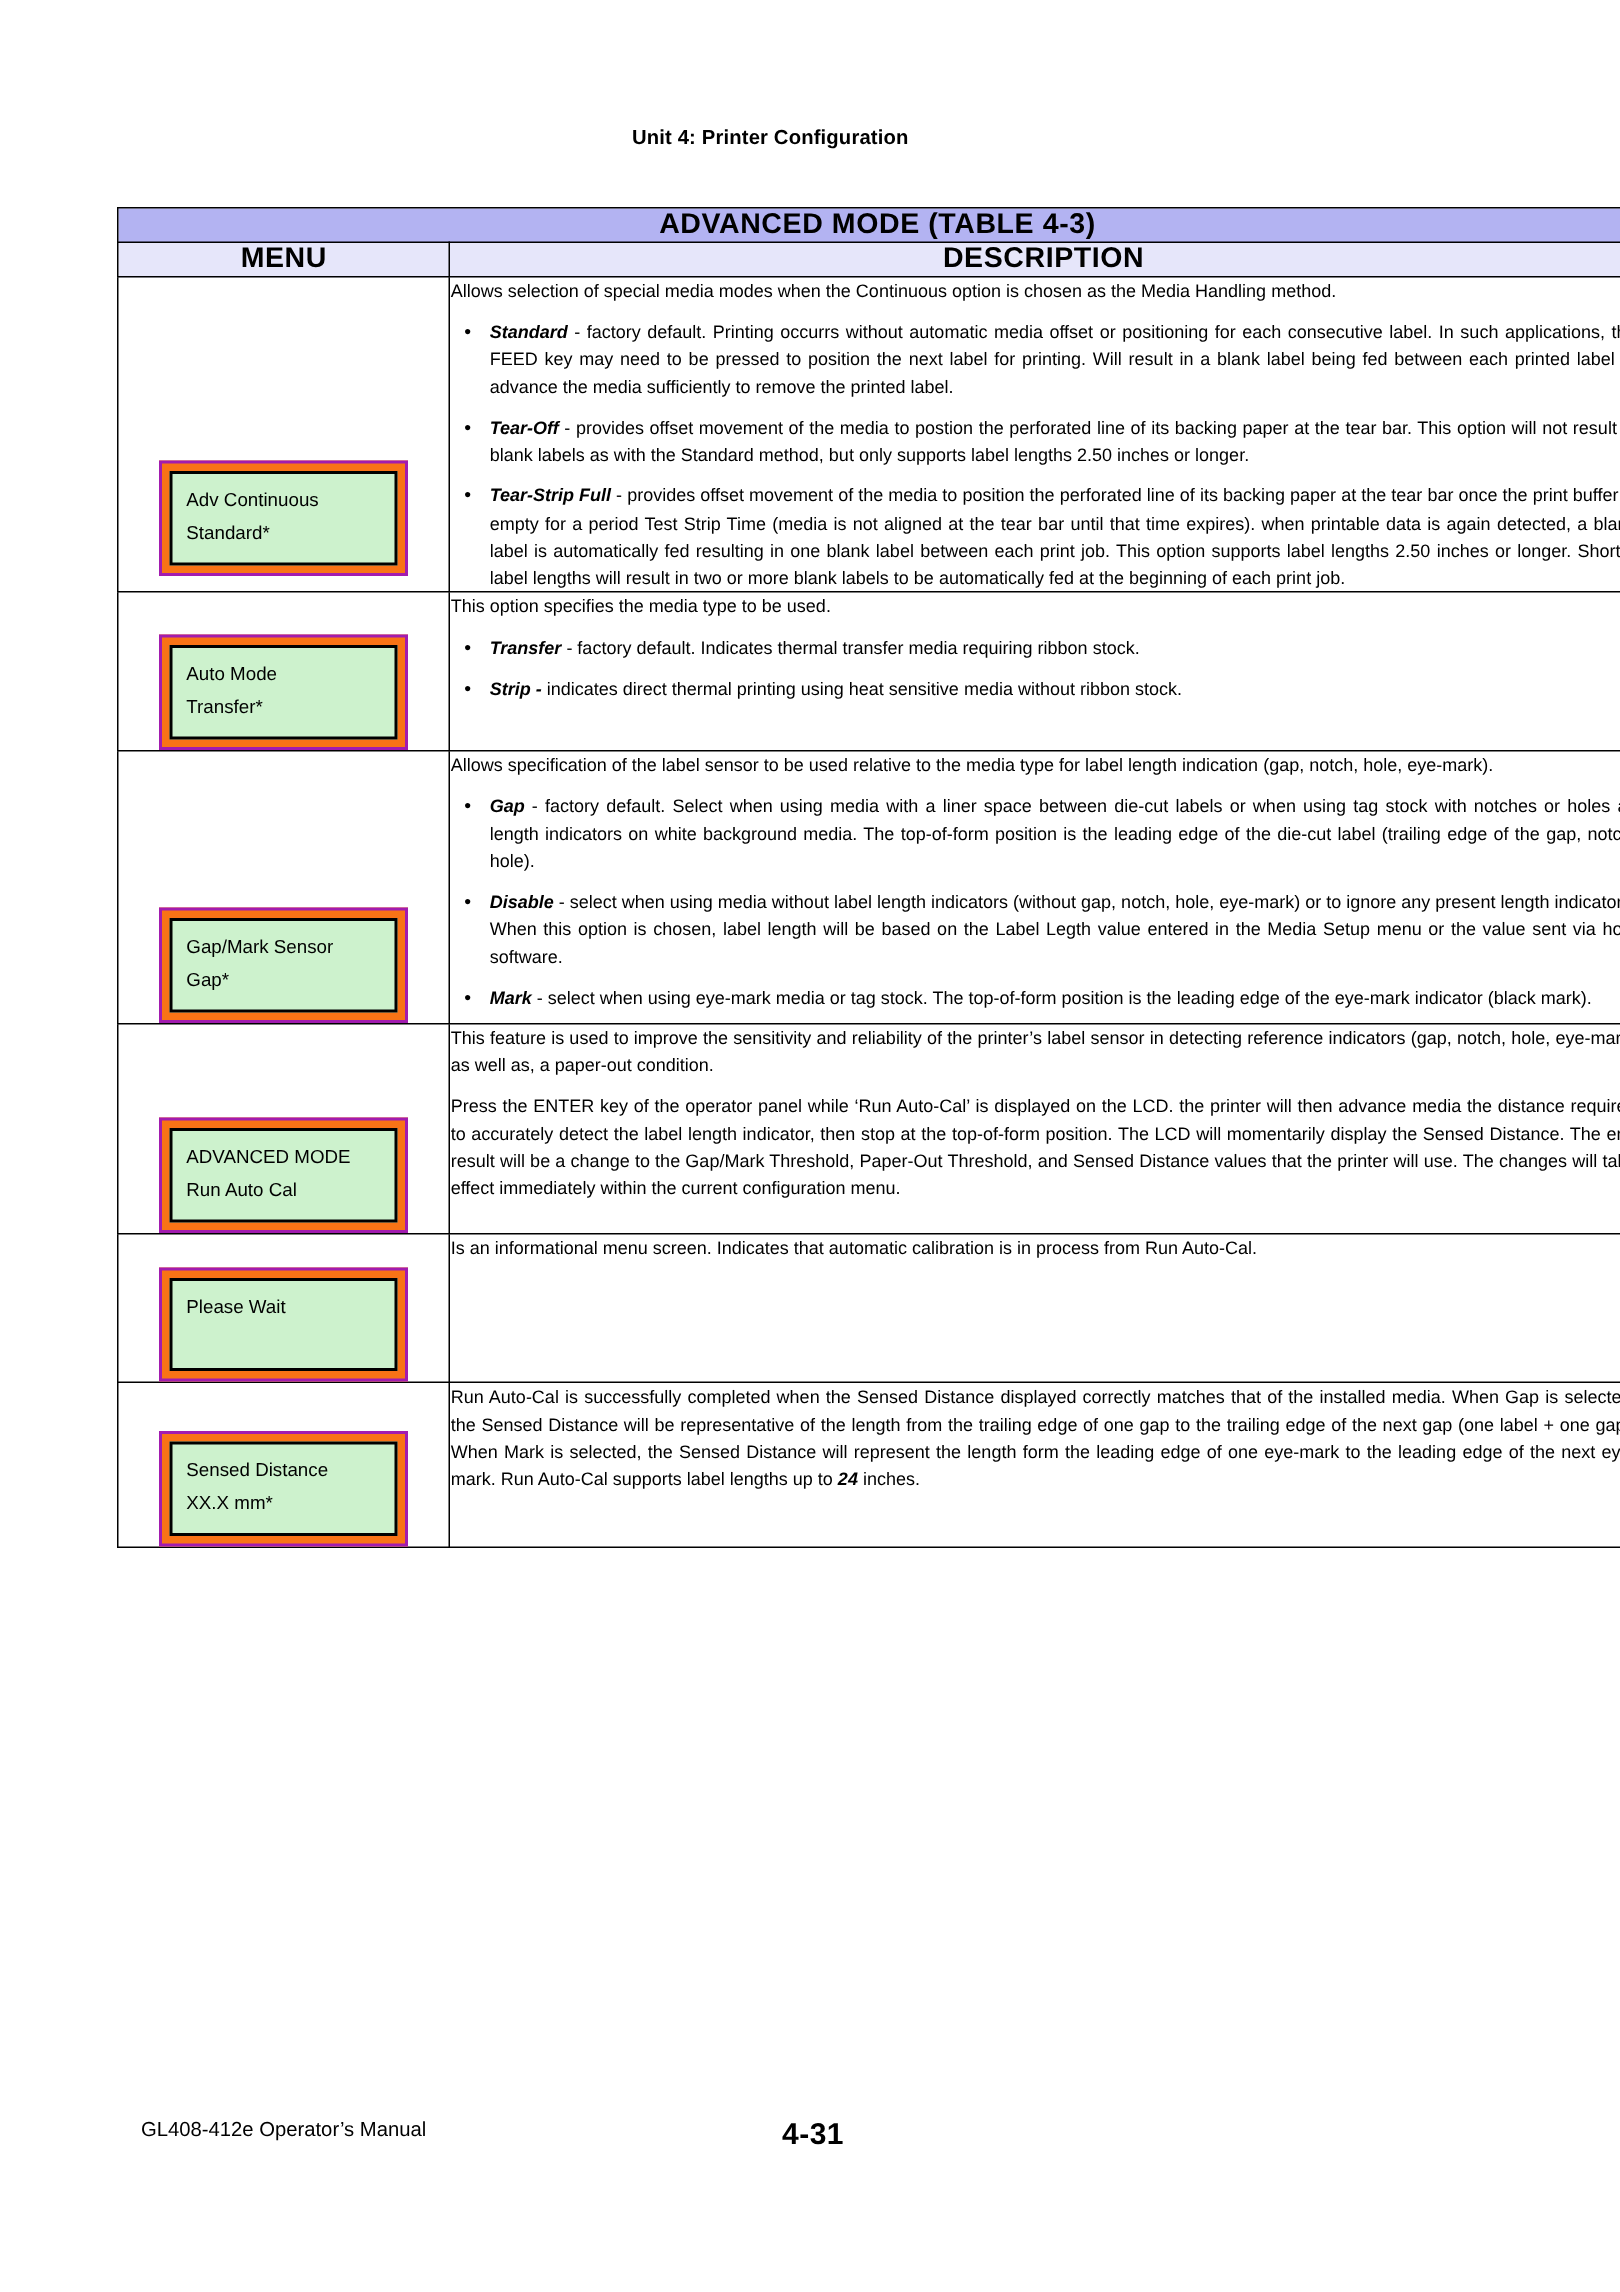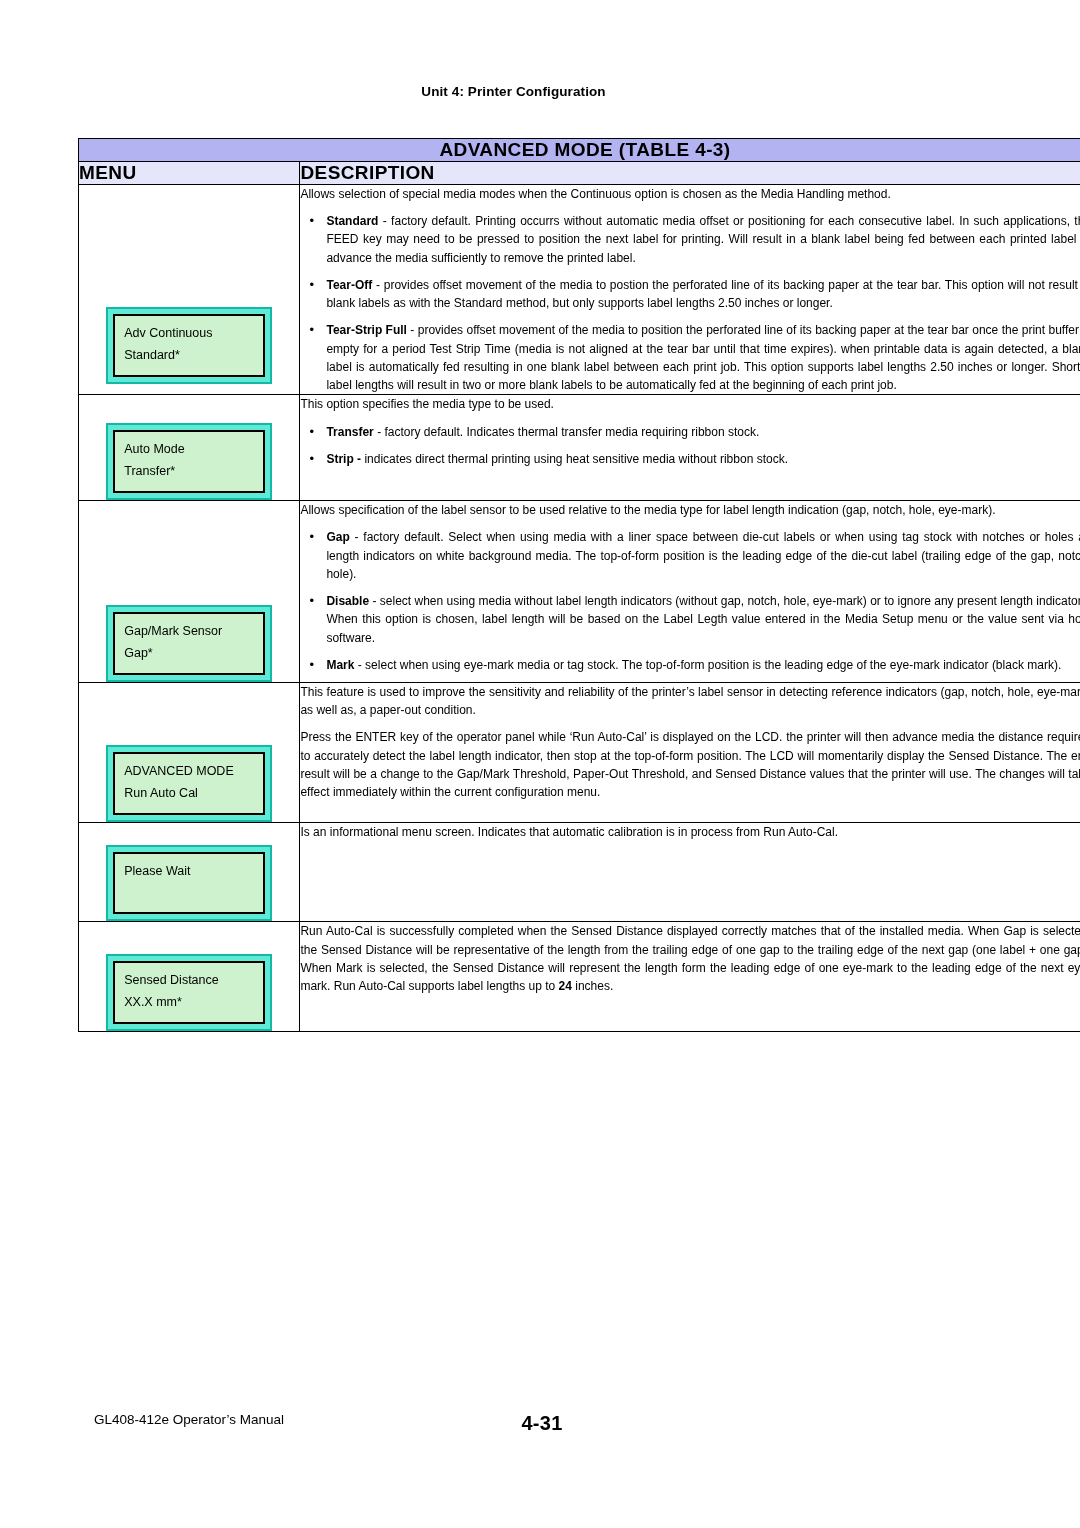--- a/index.html
+++ b/index.html
@@ -56,36 +56,37 @@
     border: 2px solid #4a4a70;
     text-align: center;
     font-size: 19px;
     font-weight: bold;
     letter-spacing: 0.4px;
     padding: 9px 0 10px 0;
   }
   .head-row td {
     background: #e6e6fa;
     border: 1px solid #000000;
+    text-align: center;
     font-size: 19px;
     font-weight: bold;
     letter-spacing: 0.4px;
     padding: 8px 0 9px 0;
   }
   .col-menu { width: 202px; }
   .col-desc { width: 722px; }
 
   
   td.menu-cell {
     position: relative;
     padding: 0;
   }
   .lcd-outer {
-    border: 2px solid #14b8a6;
-    background: #5eead4;
+    border: 2px solid #a21caf;
+    background: #f97316;
     padding: 5px;
     margin: 0 auto;
     width: 152px;
   }
   .lcd-inner {
     border: 2px solid #000000;
     background: #cdf2cd;
     padding: 7px 9px 8px 9px;
     min-height: 42px;
     box-sizing: border-box;
@@ -122,21 +123,21 @@
     text-align: justify;
   }
   ul.bullets li:last-child { margin-bottom: 0; }
   ul.bullets li:before {
     content: "\2022";
     position: absolute;
     left: 9px;
     top: -1px;
     font-size: 13px;
   }
-  .b { font-weight: bold; }
+  .b { font-weight: bold; font-style: italic; }
 
   
   .footer {
     position: absolute;
     left: 82px;
     top: 1412px;
     width: 920px;
     height: 22px;
   }
   .footer-left {

